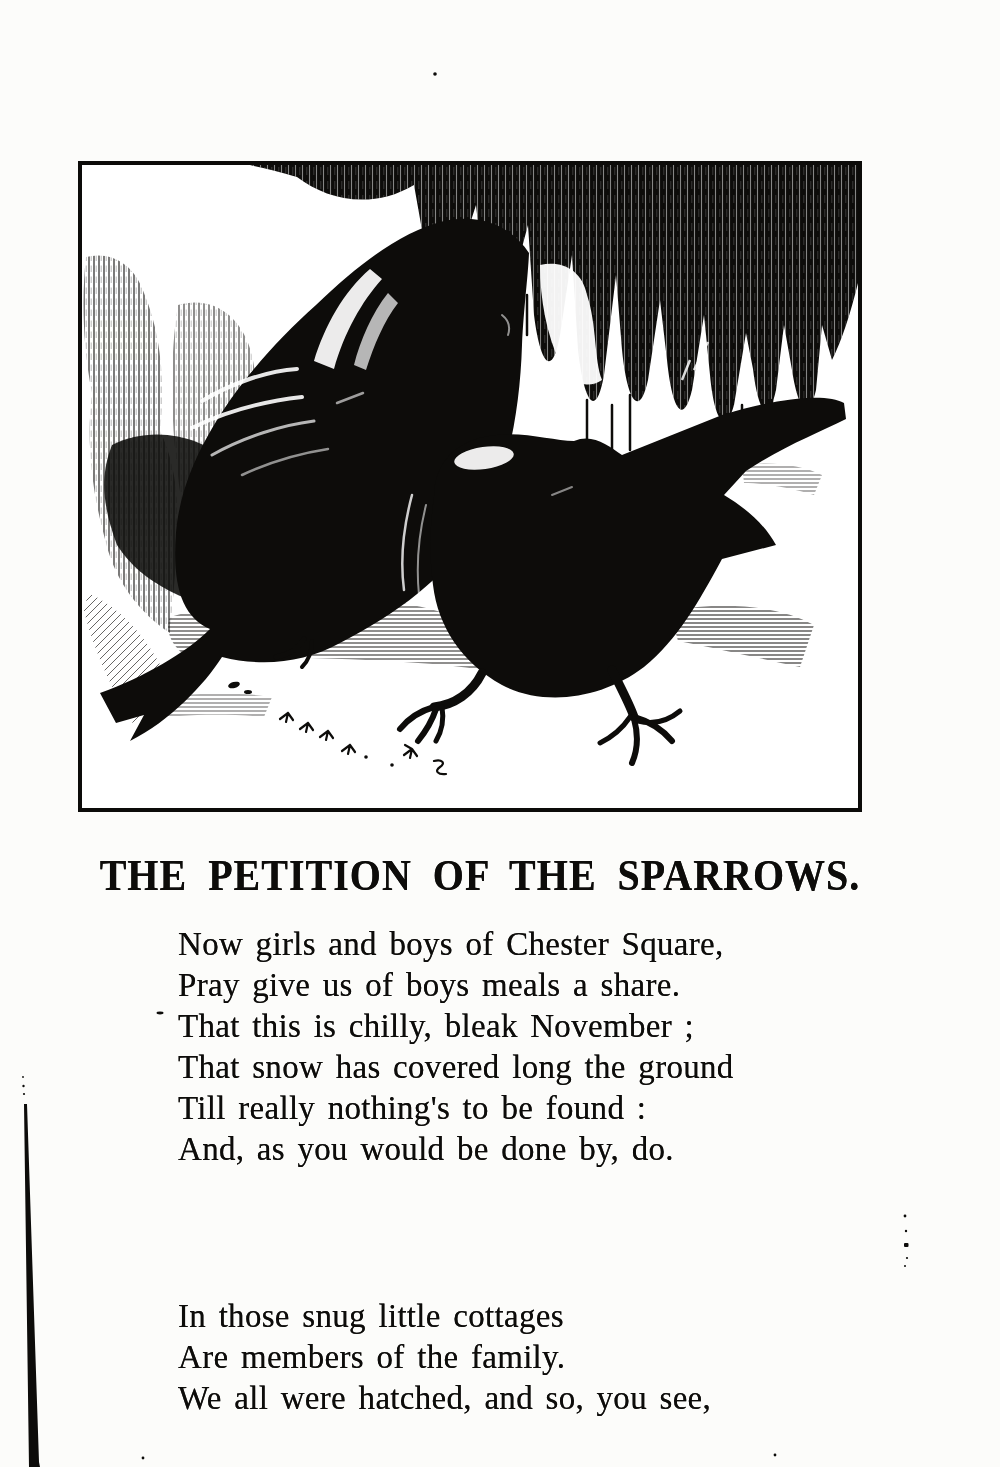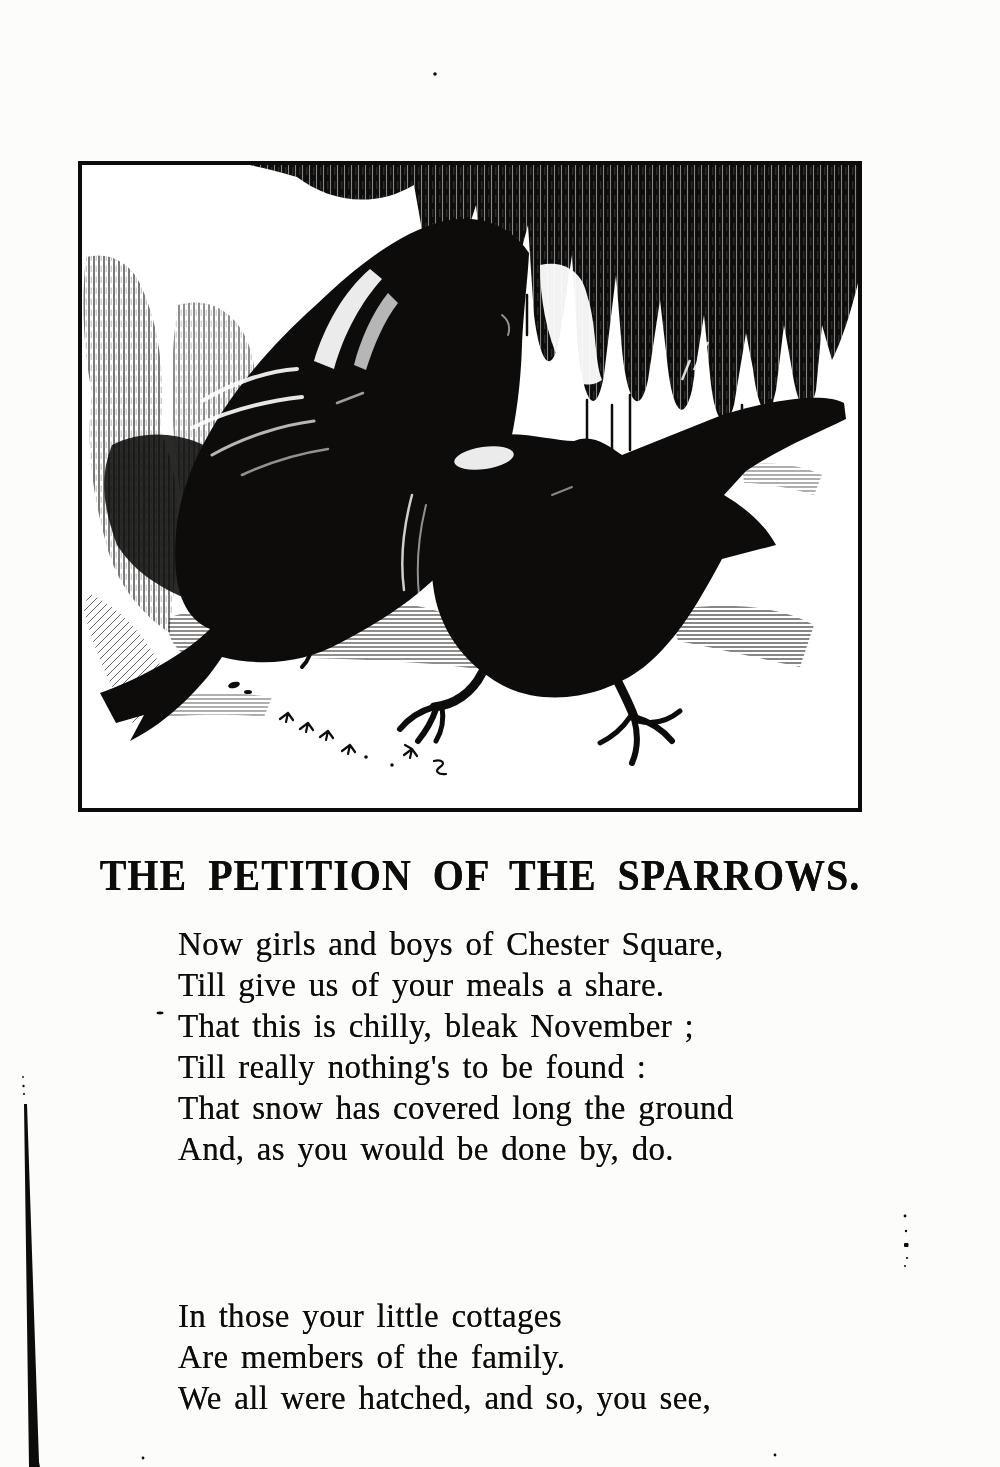--- a/index.html
+++ b/index.html
@@ -141,29 +141,29 @@
           <path d="M352,596 c 8,-2 12,2 6,6 c -6,4 -2,8 6,7"></path>
         </g>
       </g>
     </svg>
   </div>
 
   <h1 class="poem-title">THE PETITION OF THE SPARROWS.</h1>
 
   <div class="stanza stanza-1">
     <div class="poem-line">Now girls and boys of Chester Square,</div>
-    <div class="poem-line">Till give us of your meals a share.</div>
+    <div class="poem-line">Pray give us of boys meals a share.</div>
     <div class="poem-line">That this is chilly, bleak November ;</div>
+    <div class="poem-line">That snow has covered long the ground</div>
     <div class="poem-line">Till really nothing's to be found :</div>
-    <div class="poem-line">That snow has covered long the ground</div>
     <div class="poem-line">And, as you would be done by, do.</div>
   </div>
 
   <div class="stanza stanza-2">
-    <div class="poem-line">In those your little cottages</div>
+    <div class="poem-line">In those snug little cottages</div>
     <div class="poem-line">Are members of the family.</div>
     <div class="poem-line">We all were hatched, and so, you see,</div>
   </div>
 
   <svg class="artifacts" viewBox="0 0 1000 1467">
     <g fill="#0d0c0a">
       <path d="M24,1104 L27,1104 L39,1462 L40,1467 L29,1467 Z"></path>
       <circle cx="23.5" cy="1086" r="1.2"></circle>
       <circle cx="24" cy="1094" r="1.1"></circle>
       <circle cx="23" cy="1077" r="0.9"></circle>

